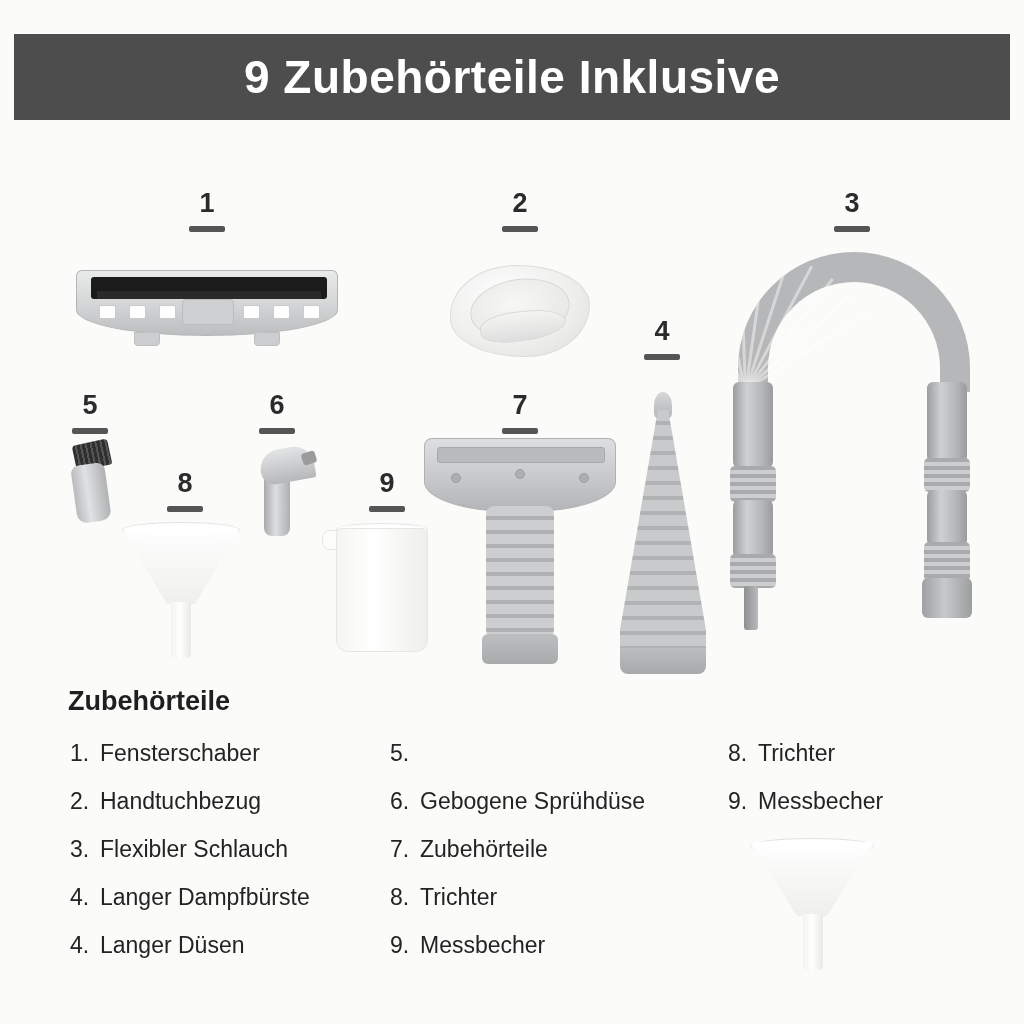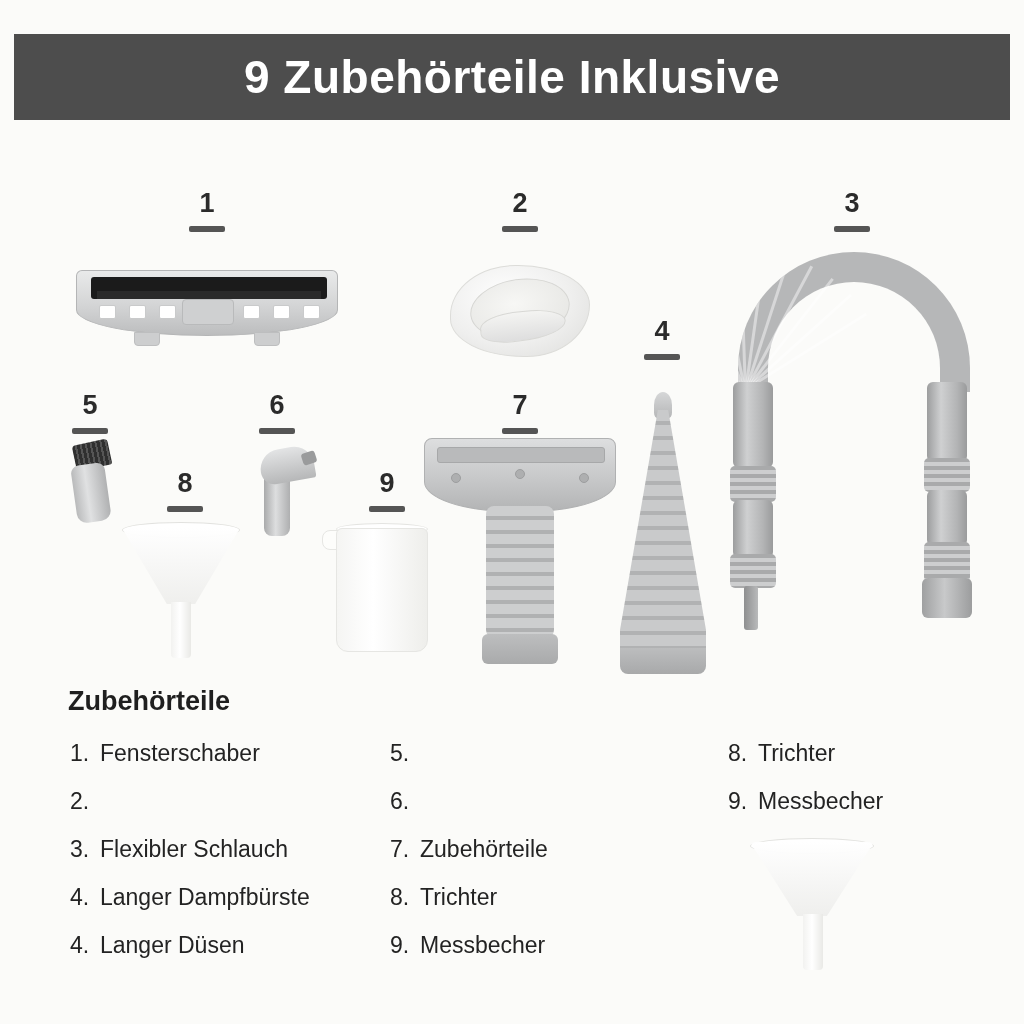--- a/index.html
+++ b/index.html
@@ -383,20 +383,21 @@
 
 <div class="list-title">Zubehörteile</div>
 
 <div class="list-col" style="left:70px; top:740px; width:320px;">
   <div class="list-row">
     <span class="num">1.</span>
     <span class="txt">Fensterschaber</span>
   </div>
   <div class="list-row">
     <span class="num">2.</span>
+    <span class="txt">Handtuchbezug</span>
   </div>
   <div class="list-row">
     <span class="num">3.</span>
     <span class="txt">Flexibler Schlauch</span>
   </div>
   <div class="list-row">
     <span class="num">4.</span>
     <span class="txt">Langer Dampfbürste</span>
   </div>
   <div class="list-row">
@@ -404,20 +405,21 @@
     <span class="txt">Langer Düsen</span>
   </div>
 </div>
 
 <div class="list-col" style="left:390px; top:740px; width:330px;">
   <div class="list-row">
     <span class="num">5.</span>
   </div>
   <div class="list-row">
     <span class="num">6.</span>
+    <span class="txt">Gebogene Sprühdüse</span>
   </div>
   <div class="list-row">
     <span class="num">7.</span>
     <span class="txt">Zubehörteile</span>
   </div>
   <div class="list-row">
     <span class="num">8.</span>
     <span class="txt">Trichter</span>
   </div>
   <div class="list-row">

